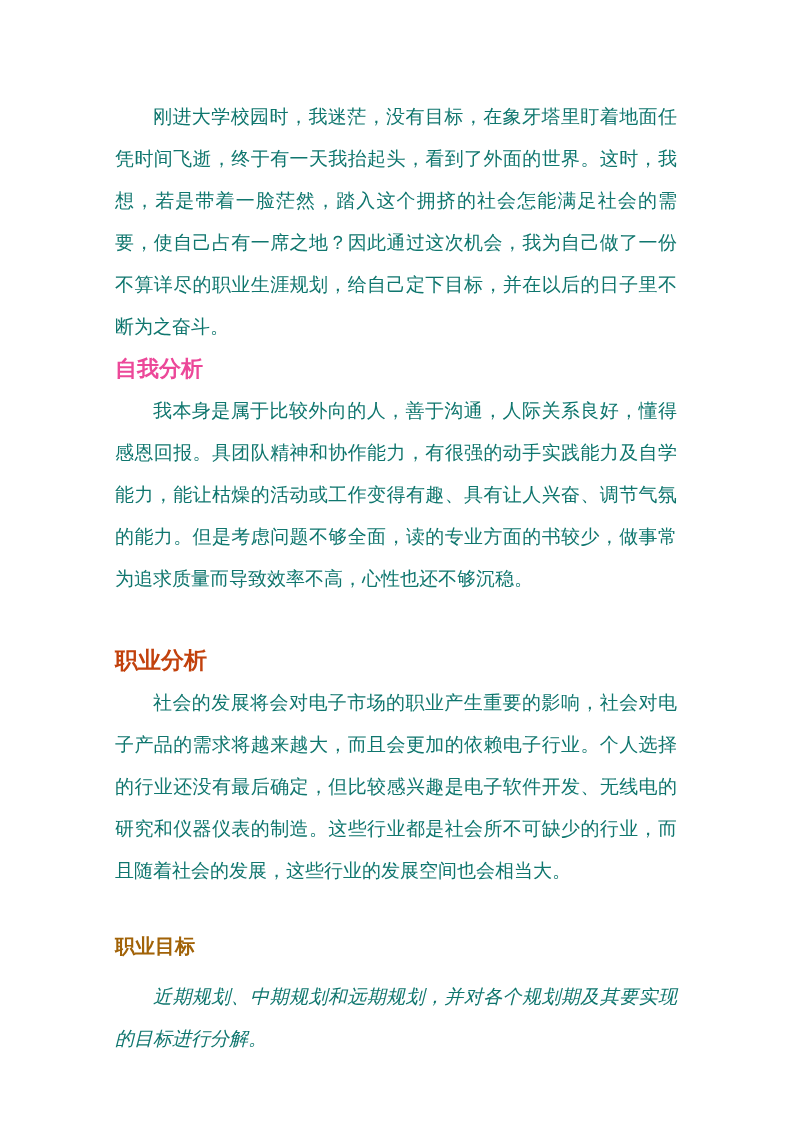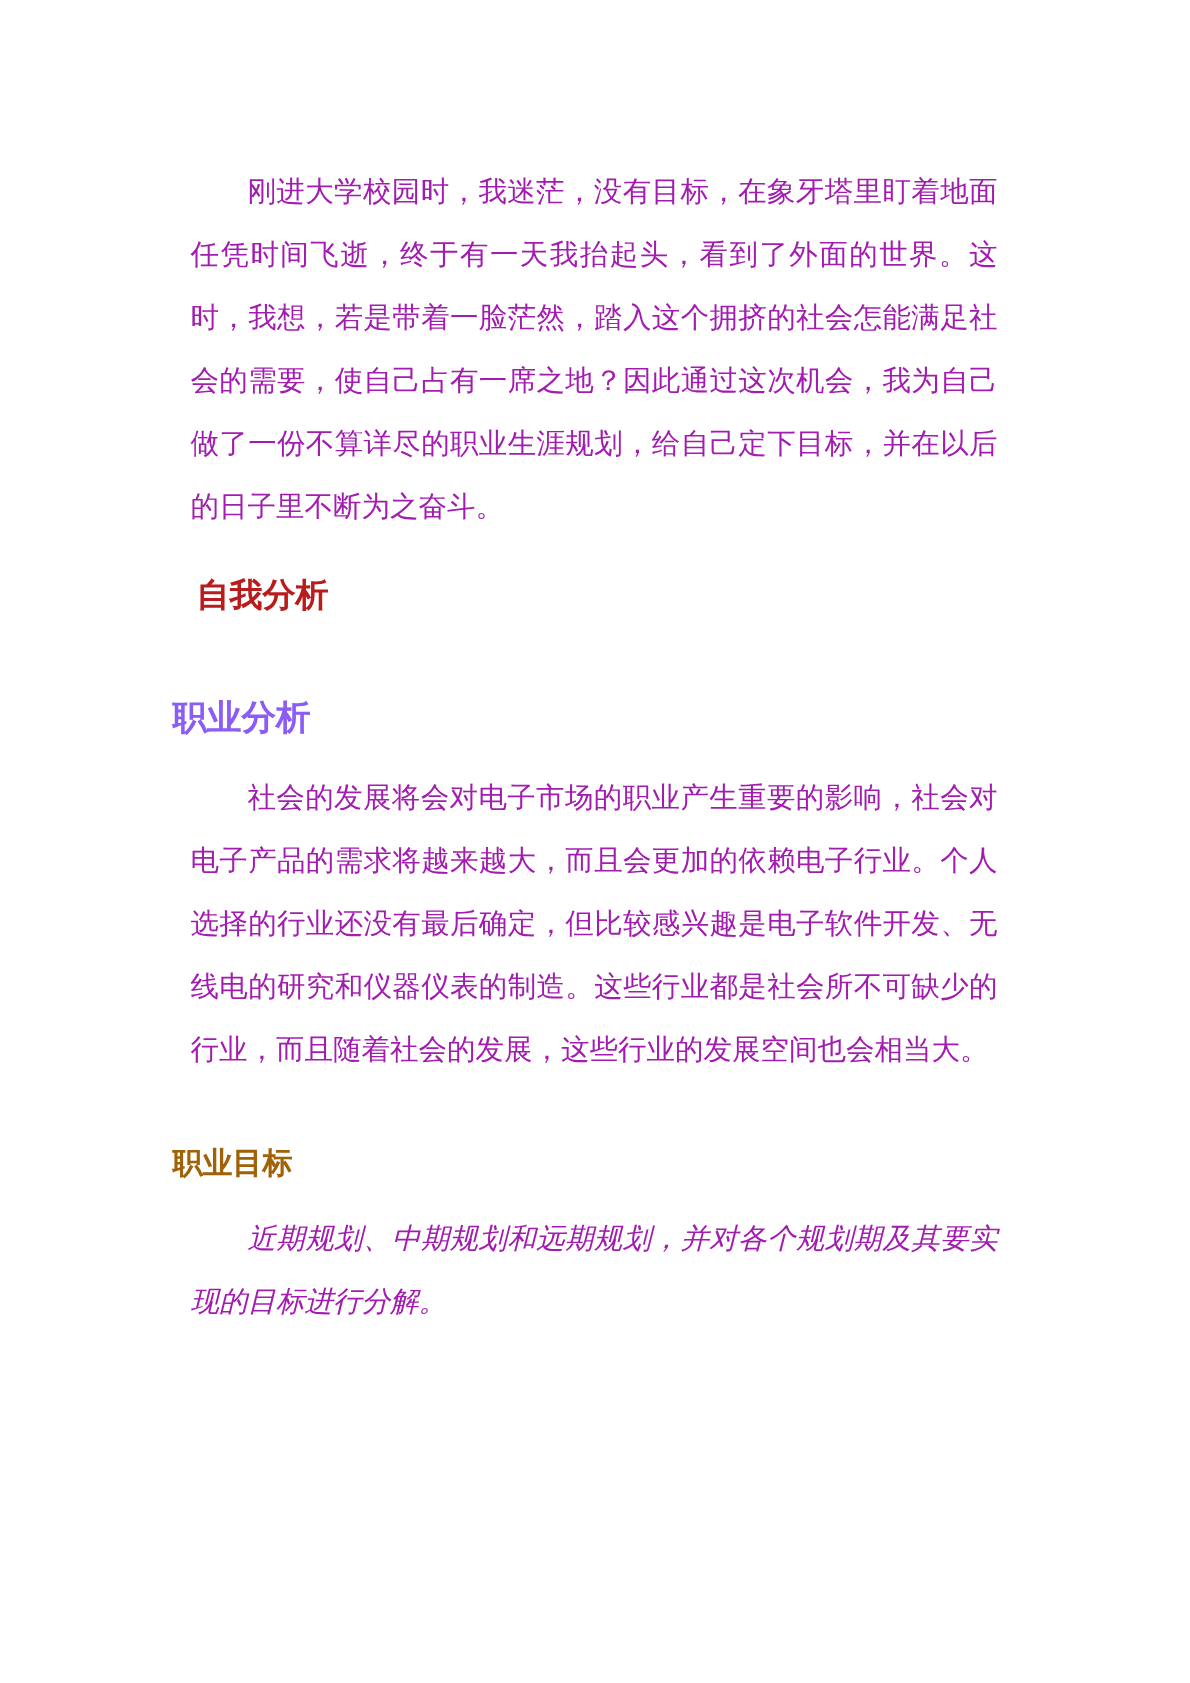--- a/index.html
+++ b/index.html
@@ -14,44 +14,44 @@
     background: #ffffff;
     overflow: hidden;
     box-sizing: border-box;
   }
   .content {
     box-sizing: border-box;
     padding: 96px 116px 0 115px;
     color: #1c1c1c;
   }
   .para {
-    margin: 12px;
+    margin: 0;
     font-family: "Liberation Serif", serif;
     font-size: 19px;
     line-height: 42px;
     text-align: justify;
     text-indent: 2em;
-    color: #a21caf;
+    color: #0f766e;
     word-break: break-all;
   }
   .heading-self {
-    margin: 16px;
+    margin: 0;
     font-family: "Liberation Sans", sans-serif;
     font-weight: bold;
     font-size: 22px;
     line-height: 42px;
-    color: #b91c1c;
+    color: #ec4899;
   }
   .heading-career {
     margin: 40px 0 0 0;
     font-family: "Liberation Serif", serif;
     font-weight: bold;
     font-size: 23px;
     line-height: 42px;
-    color: #8b5cf6;
+    color: #c2410c;
   }
   .heading-goal {
     margin: 36px 0 0 0;
     font-family: "Liberation Serif", serif;
     font-weight: bold;
     font-size: 20px;
     line-height: 36px;
     color: #a16207;
   }
   .para-goal {
@@ -62,20 +62,21 @@
 </head>
 <body>
 
 <div class="page">
   <div class="content">
 
     <p class="para">刚进大学校园时，我迷茫，没有目标，在象牙塔里盯着地面任凭时间飞逝，终于有一天我抬起头，看到了外面的世界。这时，我想，若是带着一脸茫然，踏入这个拥挤的社会怎能满足社会的需要，使自己占有一席之地？因此通过这次机会，我为自己做了一份不算详尽的职业生涯规划，给自己定下目标，并在以后的日子里不断为之奋斗。</p>
 
     <h2 class="heading-self">自我分析</h2>
 
+    <p class="para">我本身是属于比较外向的人，善于沟通，人际关系良好，懂得感恩回报。具团队精神和协作能力，有很强的动手实践能力及自学能力，能让枯燥的活动或工作变得有趣、具有让人兴奋、调节气氛的能力。但是考虑问题不够全面，读的专业方面的书较少，做事常为追求质量而导致效率不高，心性也还不够沉稳。</p>
 
     <h2 class="heading-career">职业分析</h2>
 
     <p class="para">社会的发展将会对电子市场的职业产生重要的影响，社会对电子产品的需求将越来越大，而且会更加的依赖电子行业。个人选择的行业还没有最后确定，但比较感兴趣是电子软件开发、无线电的研究和仪器仪表的制造。这些行业都是社会所不可缺少的行业，而且随着社会的发展，这些行业的发展空间也会相当大。</p>
 
     <h3 class="heading-goal">职业目标</h3>
 
     <p class="para para-goal">近期规划、中期规划和远期规划，并对各个规划期及其要实现的目标进行分解。</p>
 
   </div>

